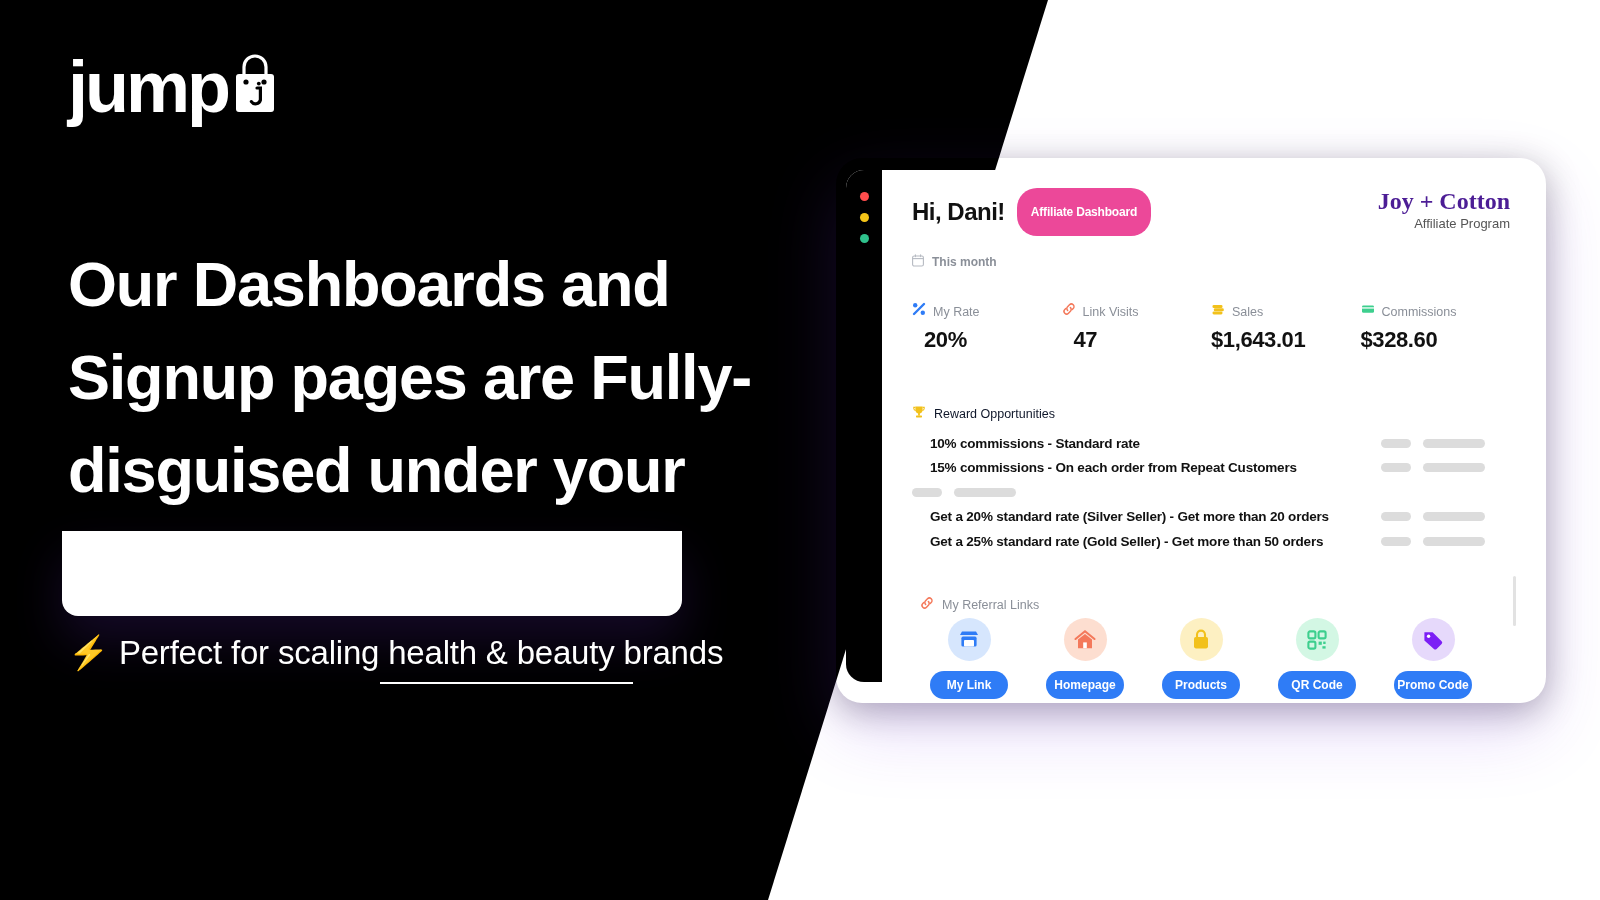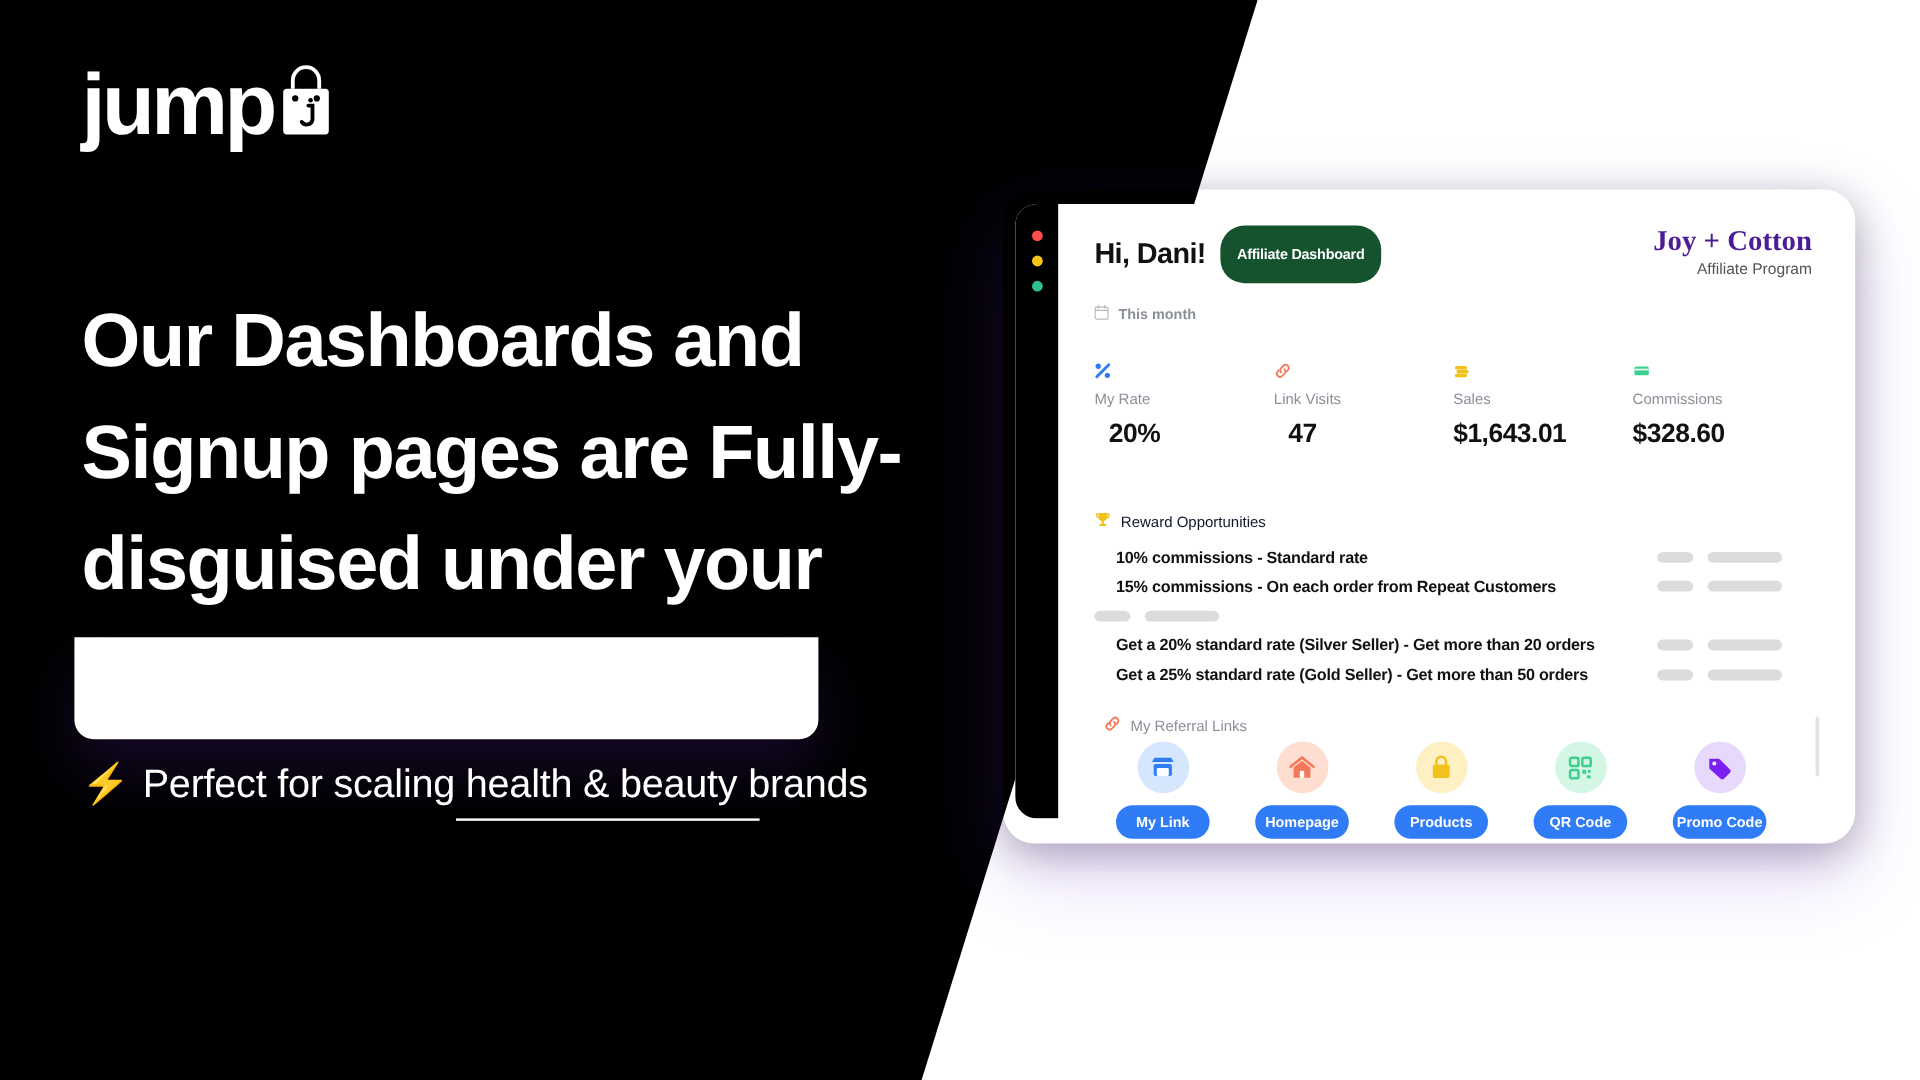--- a/index.html
+++ b/index.html
@@ -74,33 +74,33 @@
   .dot.yellow{ background:#f5c518; }
   .dot.green{ background:#2fc18c; }
 
   .screen{ flex:1; background:#ffffff; position:relative; padding:18px 22px 0 30px; }
 
   
   .hdr{ display:flex; align-items:flex-start; justify-content:space-between; }
   .greet-row{ display:flex; align-items:center; gap:12px; }
   .greet{ font-size:24px; font-weight:700; color:#111111; letter-spacing:-0.5px; }
   .badge{
-    background:#14532d; color:#ffffff; font-size:12px; font-weight:700;
+    background:#ec4899; color:#ffffff; font-size:12px; font-weight:700;
     padding:17px 14px; border-radius:20px; letter-spacing:-0.2px;text-align:center;
   }
   .brand{ text-align:right; }
   .brand-name{ font-family:"Liberation Serif", serif; font-size:24px; font-weight:700; color:#4c1d95; letter-spacing:0px; }
   .brand-sub{ font-size:13px; color:#555555; margin-top:1px; }
 
   .period{ display:flex; align-items:center; gap:8px; margin-top:18px; color:#8a8f98; font-size:12px; font-weight:600; }
 
   
   .stats{ display:flex; margin-top:32px; }
   .stat{ flex:1; }
-  .stat-label{ display:flex; align-items:flex-start; gap:7px; font-size:12.5px; color:#8a8f98; font-weight:500;flex-direction:column; }
+  .stat-label{ display:flex; align-items:flex-end; gap:7px; font-size:12.5px; color:#8a8f98; font-weight:500; }
   .stat-value{ font-size:22px; font-weight:700; color:#111111; margin-top:8px; letter-spacing:-0.4px; }
   .stat:nth-child(1) .stat-value{ margin-left:12px; }
   .stat:nth-child(2) .stat-value{ margin-left:12px; }
 
   
   .sec-title{ display:flex; align-items:center; gap:8px; font-size:12.5px; color:#0f172a; font-weight:500; margin-top:52px; }
   .rewards{ margin-top:9px; position:relative; }
   .reward-row{ display:flex; align-items:center; justify-content:space-between; height:24.5px; }
   .reward-text{ font-size:13.5px; color:#111111; letter-spacing:-0.2px; padding-left:18px; }
   .reward-text b{ font-weight:700; }

